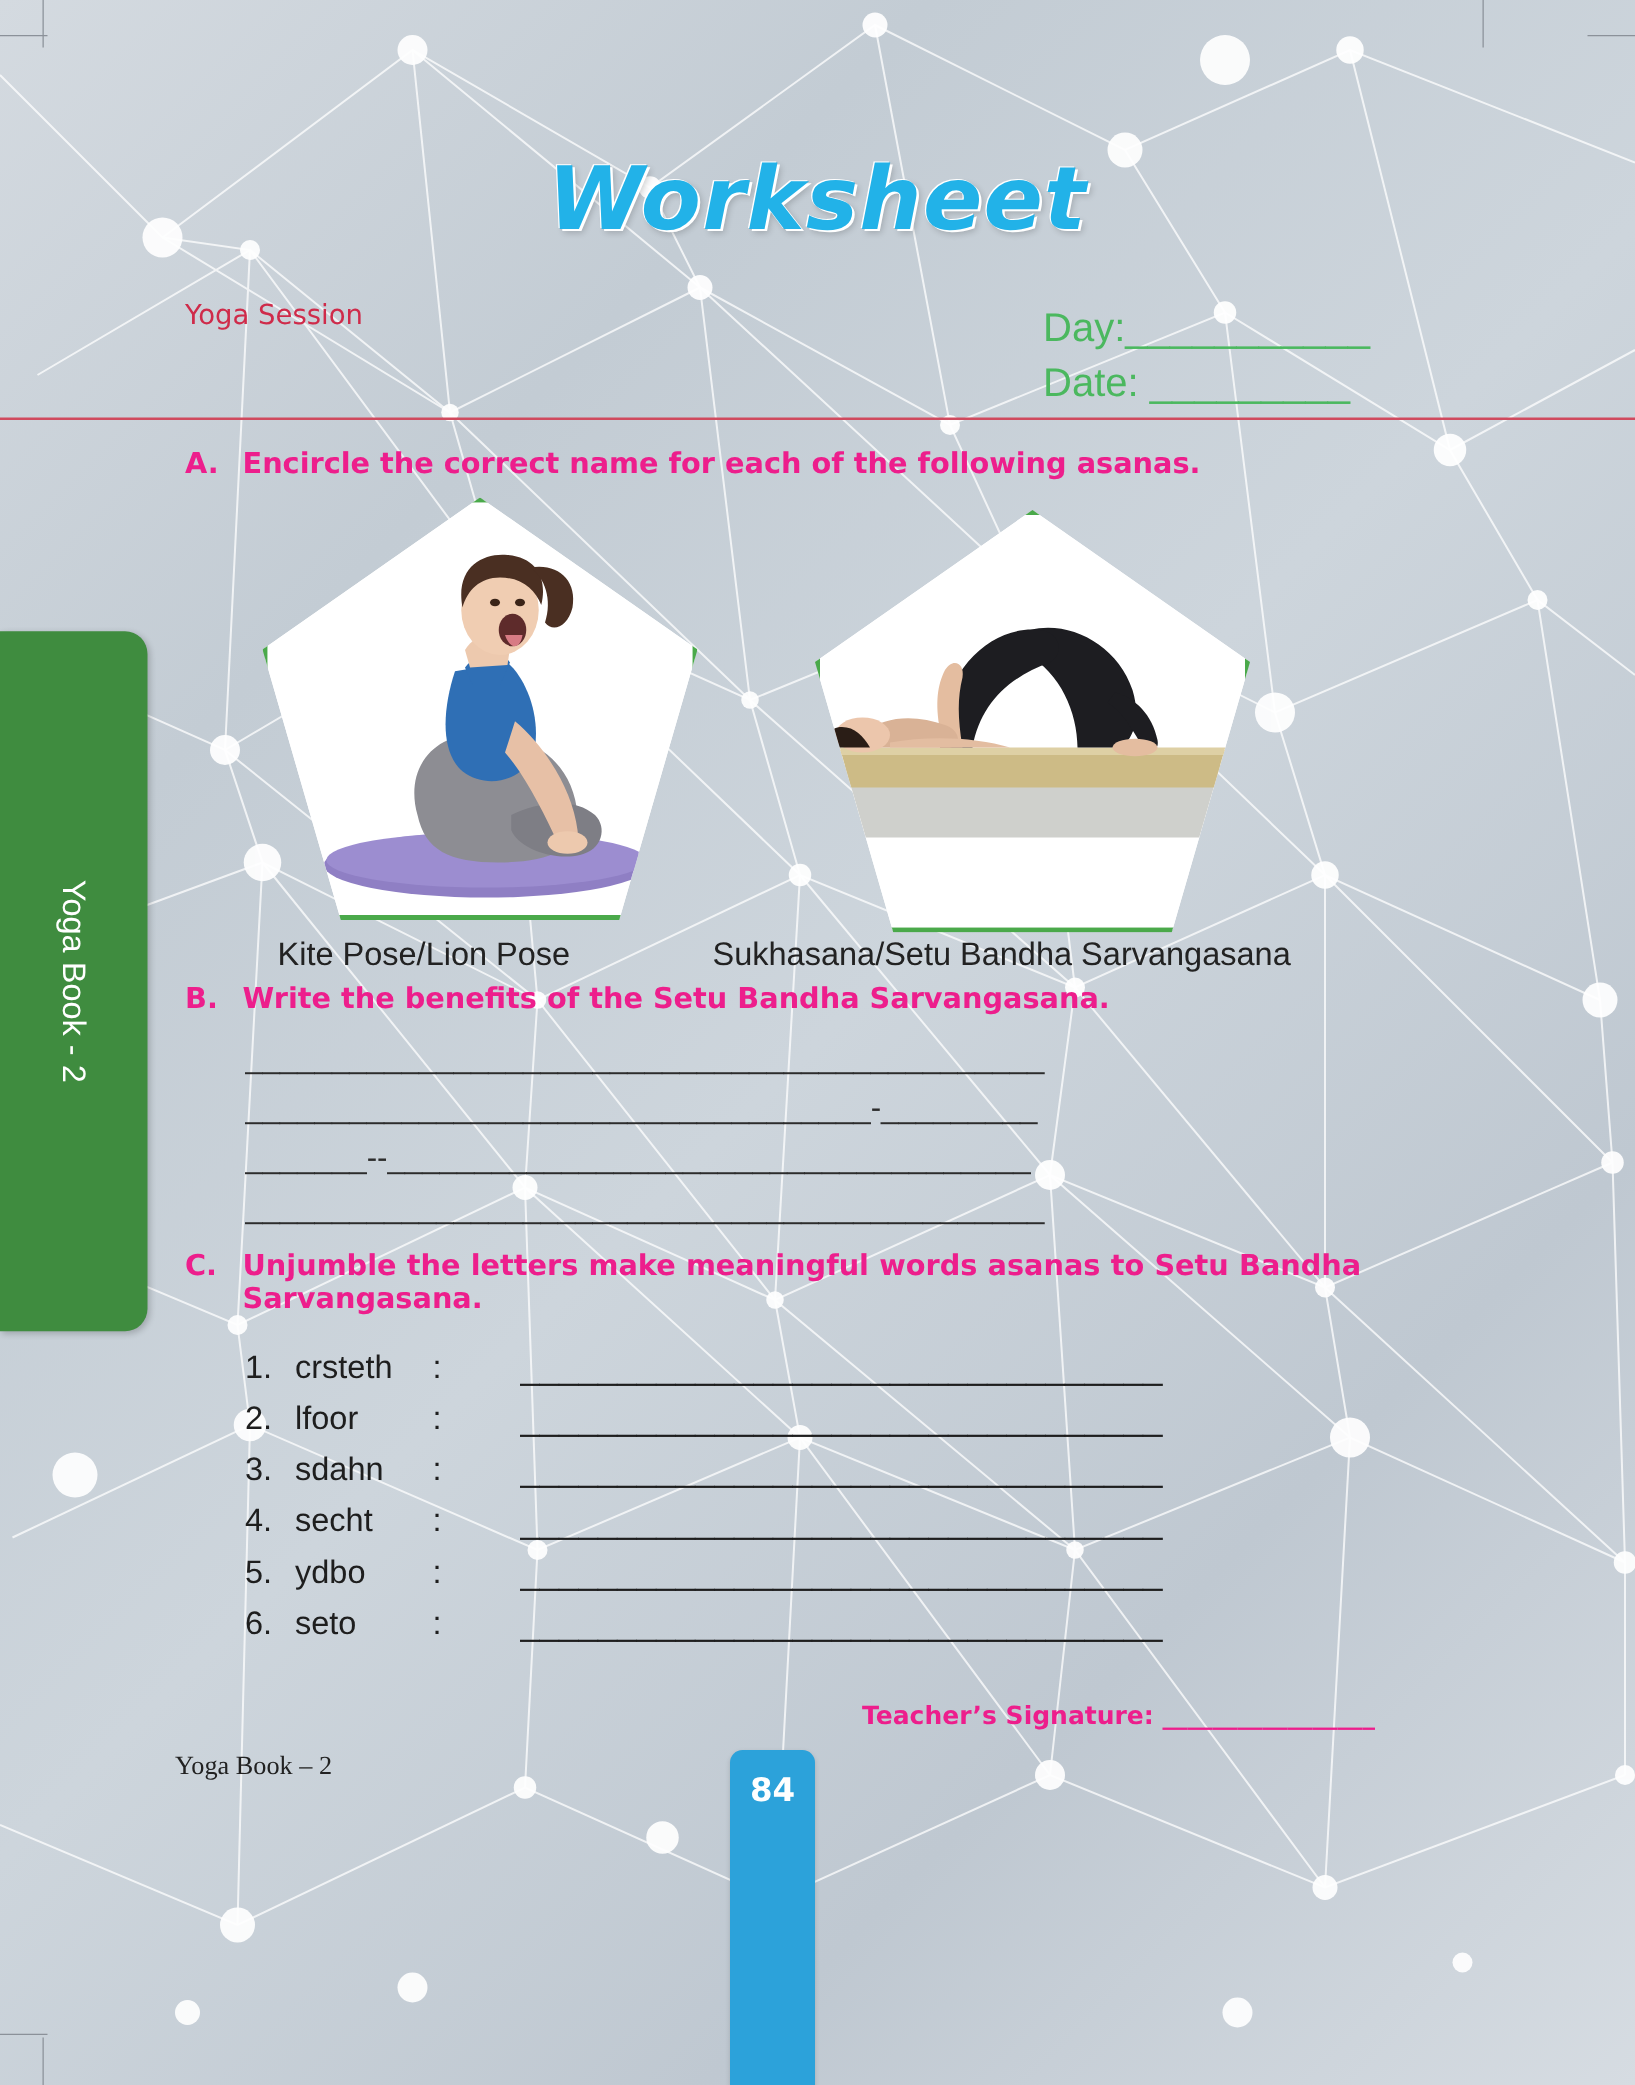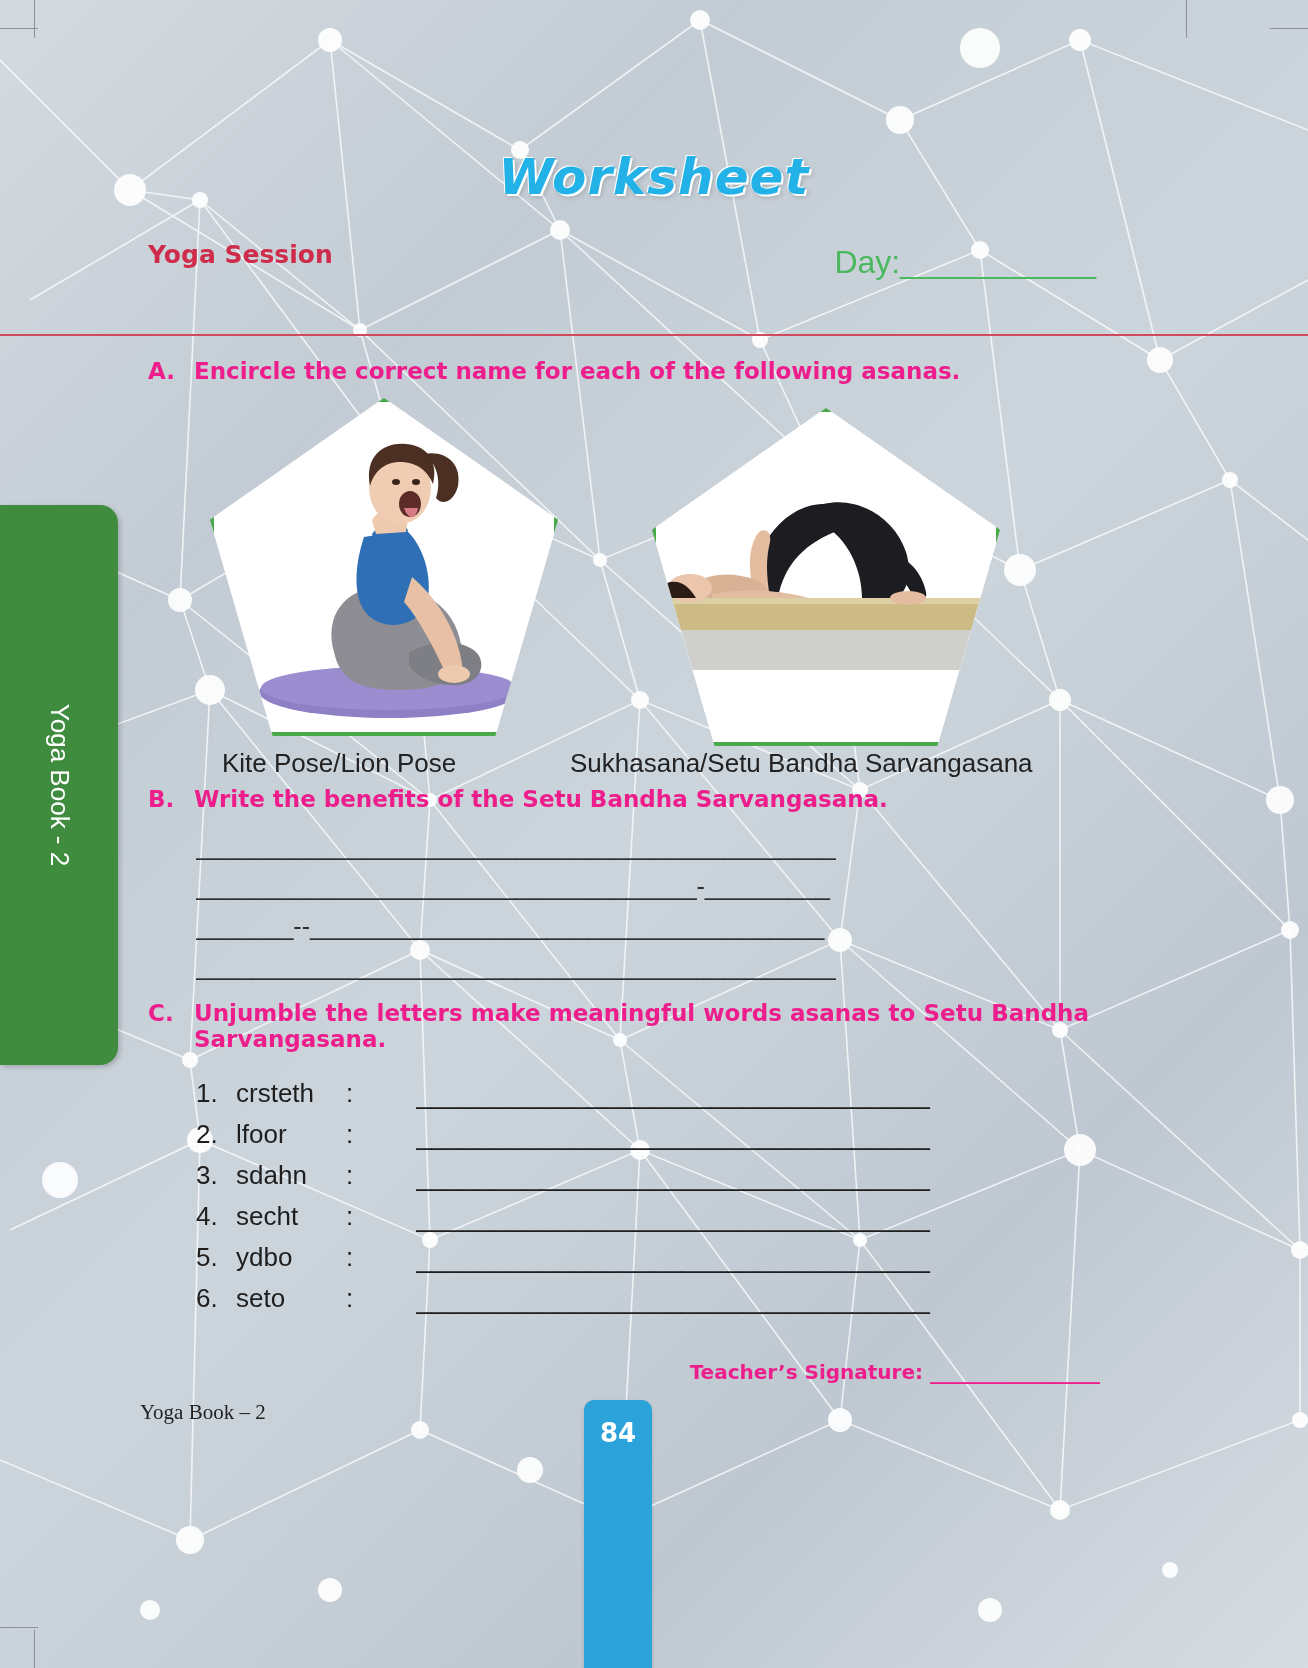--- a/index.html
+++ b/index.html
@@ -37,32 +37,31 @@
 
   
   .title {
     position: absolute;
     left: 0; right: 0;
     top: 118px;
     text-align: center;
     font-family: "DejaVu Sans", sans-serif;
     font-weight: bold;
     font-style: italic;
-    font-size: 50px;
+    font-size: 70px;
     color: #22b2e8;
     letter-spacing: 1px;
     text-shadow: 2px 2px 0 #ffffff, -1px -1px 0 #ffffff, 3px 3px 5px rgba(0,0,0,0.18);
-    margin-top: 30px;
   }
   .subject {
     position: absolute;
     left: 148px;
     top: 240px;
-    font-size: 25px;
-    font-weight: bold;
+    font-size: 22px;
+    font-weight: normal;
     color: #cf2b4a;
     font-family: "DejaVu Sans", sans-serif;
   }
   .daydate {
     position: absolute;
     right: 212px;
     top: 240px;
     text-align: left;
     color: #4bb85f;
     font-size: 32px;
@@ -325,20 +324,21 @@
   <div class="crop h" style="left:0; top:28px;"></div>
   <div class="crop h" style="right:0; top:28px;"></div>
   <div class="crop v" style="left:34px; bottom:0;"></div>
   <div class="crop h" style="left:0; bottom:40px;"></div>
 
   <div class="title">Worksheet</div>
   <div class="subject">Yoga Session</div>
 
   <div class="daydate">
     <div class="line">Day:___________</div>
+    <div class="line">Date: _________</div>
   </div>
 
   <div class="hr"></div>
 
   <div class="sidetab">
     <span>Yoga Book - 2</span>
   </div>
 
   <div class="q qA">
     <span class="lbl">A.</span><span>Encircle the correct name for each of the following asanas.</span>

